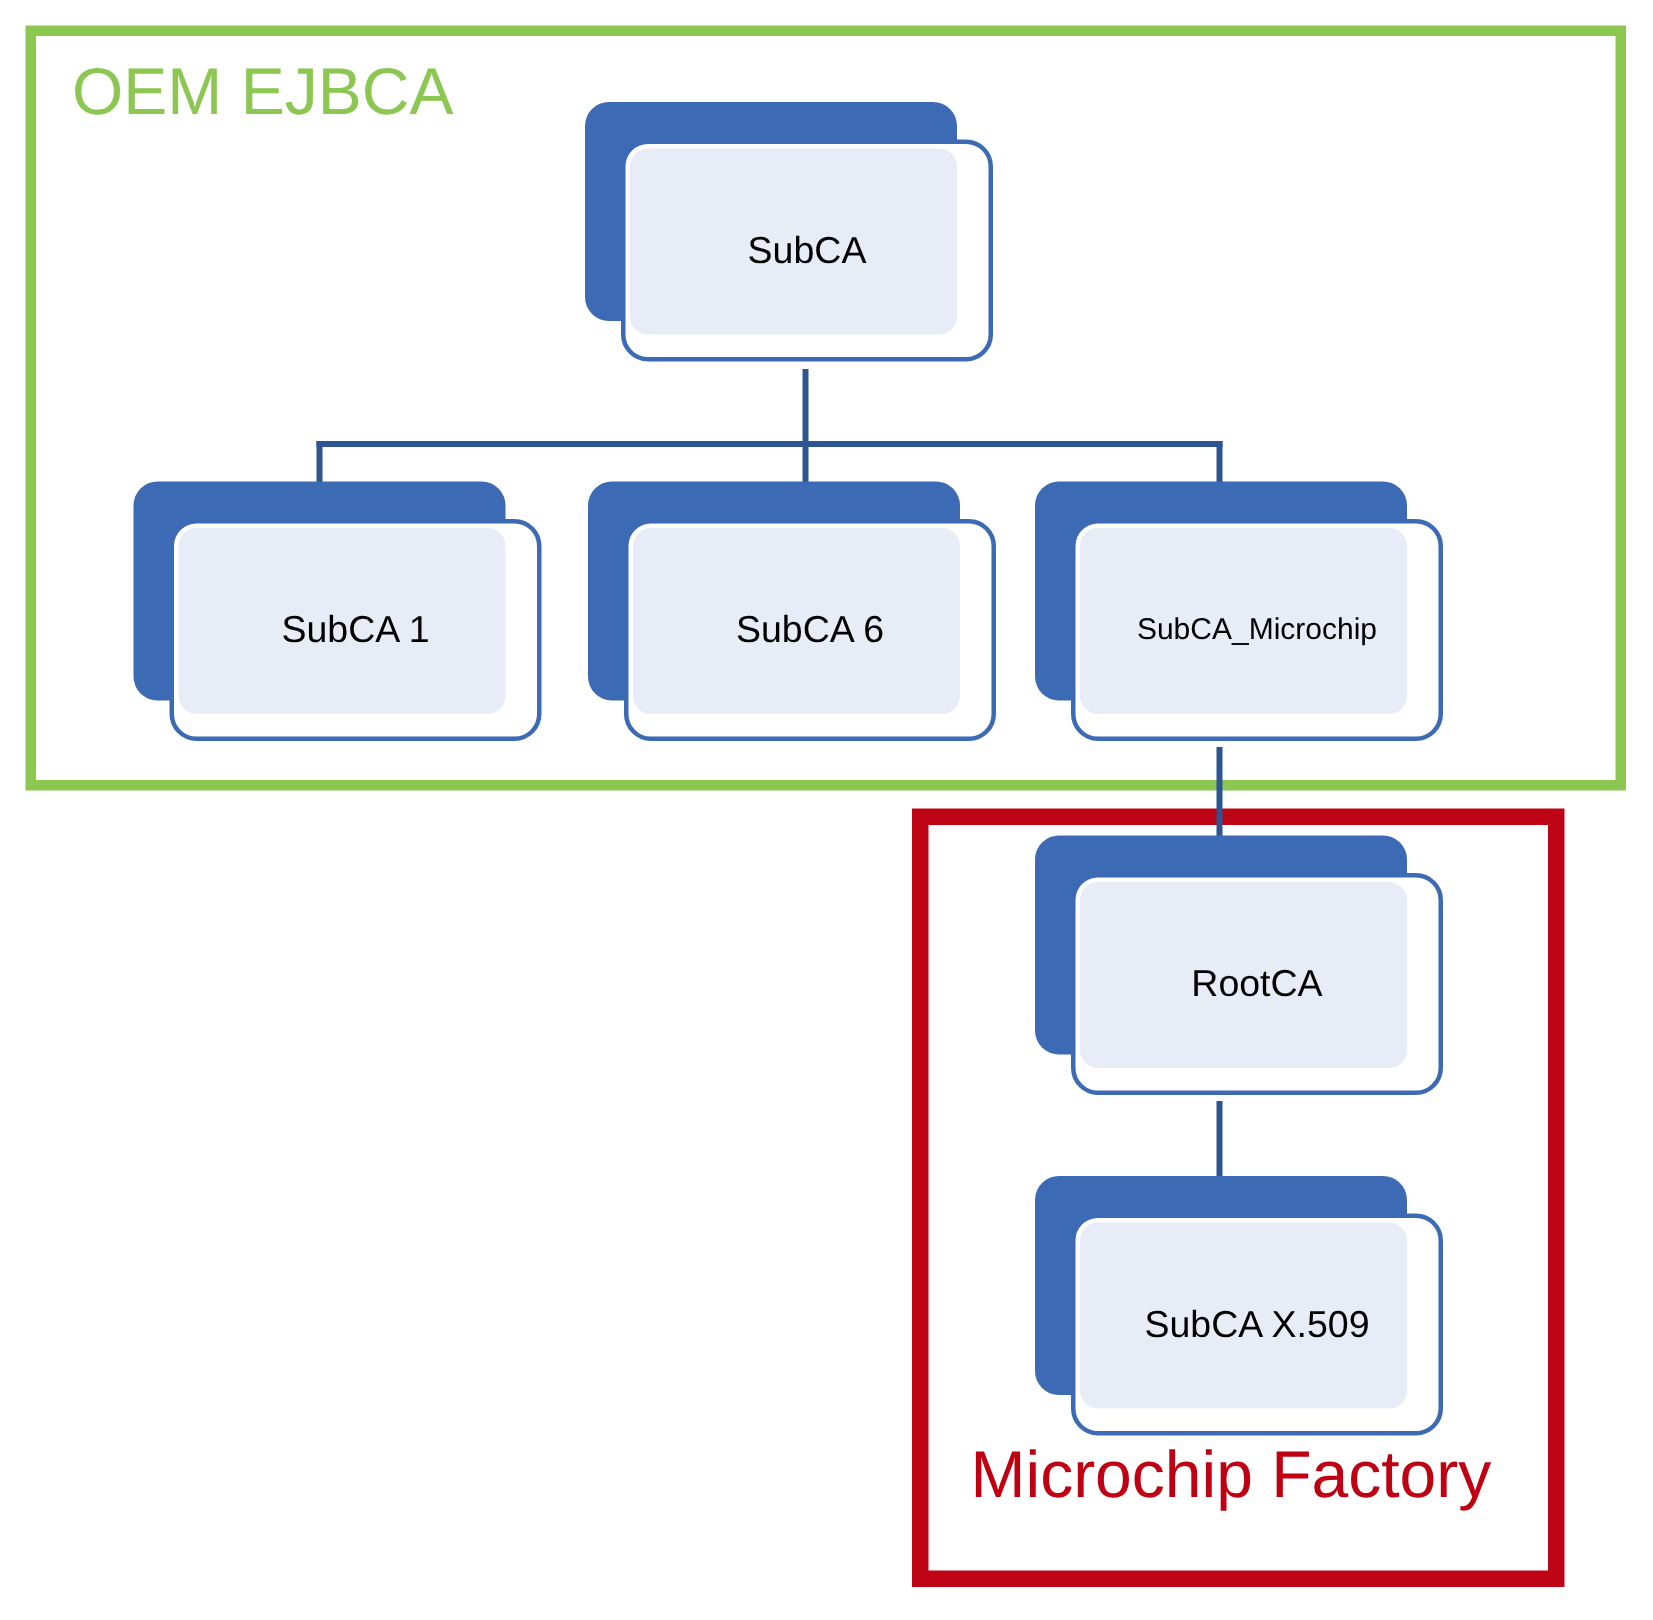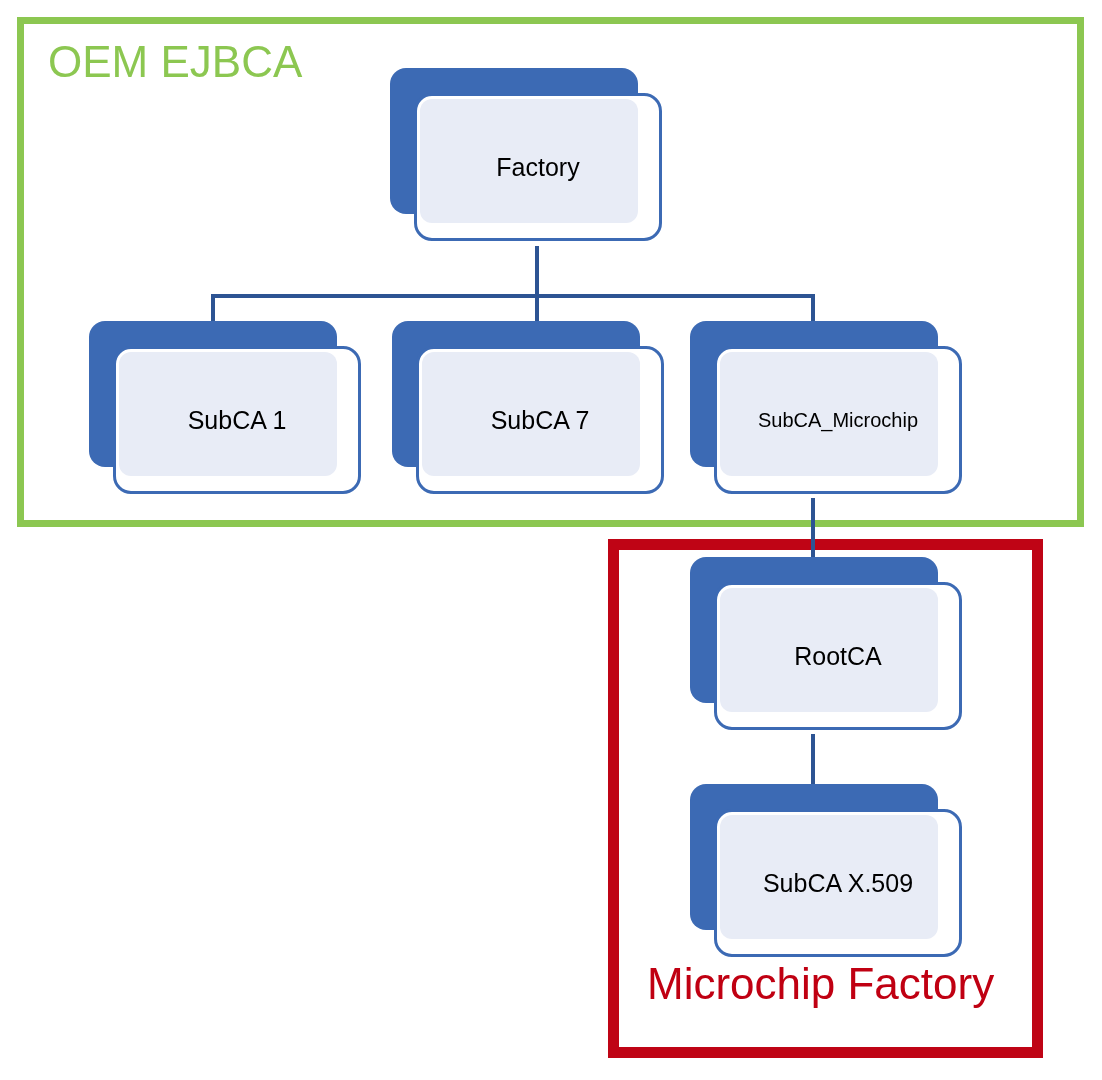--- a/index.html
+++ b/index.html
@@ -158,39 +158,39 @@
   <div class="conn conn-v" id="conn-drop-sub2" style="background: rgb(45, 84, 147);"></div>
   <div class="conn conn-v" id="conn-drop-sub3" style="background: rgb(45, 84, 147);"></div>
   <div class="conn conn-v" id="conn-micro-down" style="background: rgb(45, 84, 147);"></div>
   <div class="conn conn-v" id="conn-signer-down" style="background: rgb(45, 84, 147);"></div>
 
   <div class="node" id="node-rootca">
     <div class="shadow-card" style="background: rgb(60, 106, 180);"></div>
     <div class="outline-card" style="border-color: rgb(60, 106, 180);"></div>
     <div class="fill-card" style="background: rgb(232, 236, 246);"></div>
     <div class="node-label" style="color: rgb(0, 0, 0);">
-      <span>Factory</span>
+      <span>SubCA</span>
     </div>
   </div>
 
   <div class="node" id="node-subca1">
     <div class="shadow-card" style="background: rgb(60, 106, 180);"></div>
     <div class="outline-card" style="border-color: rgb(60, 106, 180);"></div>
     <div class="fill-card" style="background: rgb(232, 236, 246);"></div>
     <div class="node-label" style="color: rgb(0, 0, 0);">
       <span>SubCA 1</span>
     </div>
   </div>
 
   <div class="node" id="node-subca2">
     <div class="shadow-card" style="background: rgb(60, 106, 180);"></div>
     <div class="outline-card" style="border-color: rgb(60, 106, 180);"></div>
     <div class="fill-card" style="background: rgb(232, 236, 246);"></div>
     <div class="node-label" style="color: rgb(0, 0, 0);">
-      <span>SubCA 7</span>
+      <span>SubCA 6</span>
     </div>
   </div>
 
   <div class="node" id="node-subcamicrochip">
     <div class="shadow-card" style="background: rgb(60, 106, 180);"></div>
     <div class="outline-card" style="border-color: rgb(60, 106, 180);"></div>
     <div class="fill-card" style="background: rgb(232, 236, 246);"></div>
     <div class="node-label" style="color: rgb(0, 0, 0);">
       <span>SubCA_Microchip</span>
     </div>

